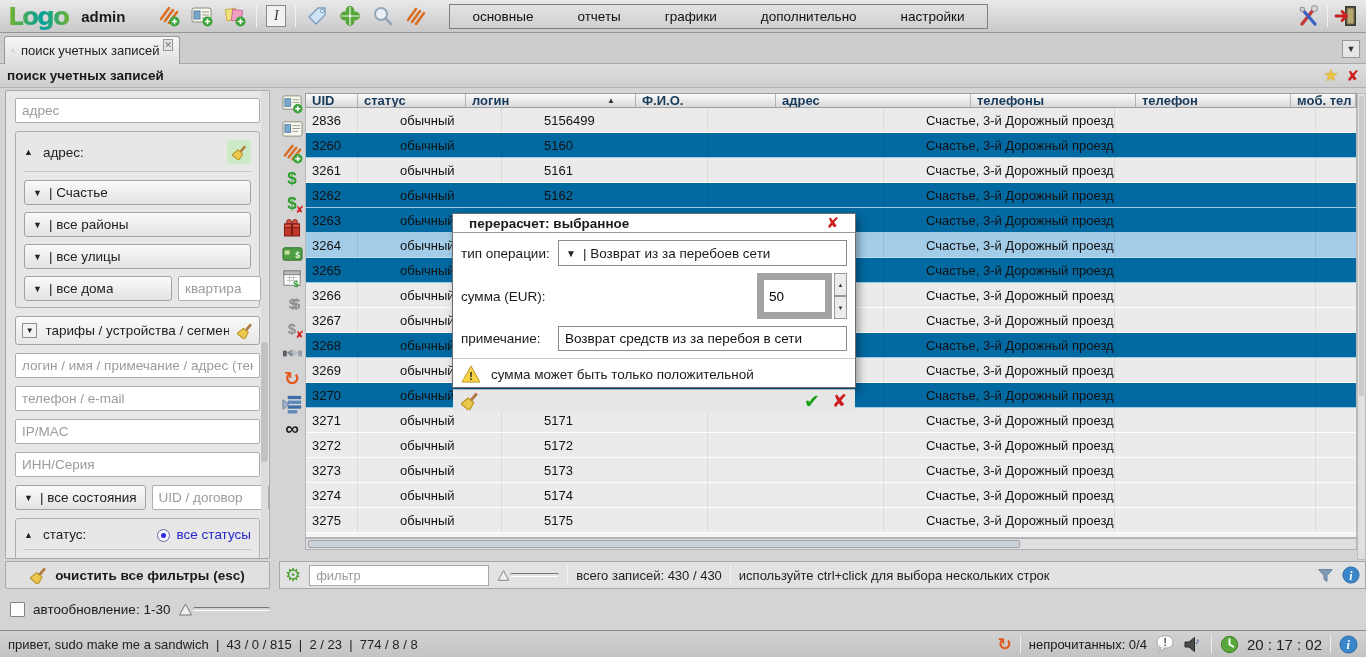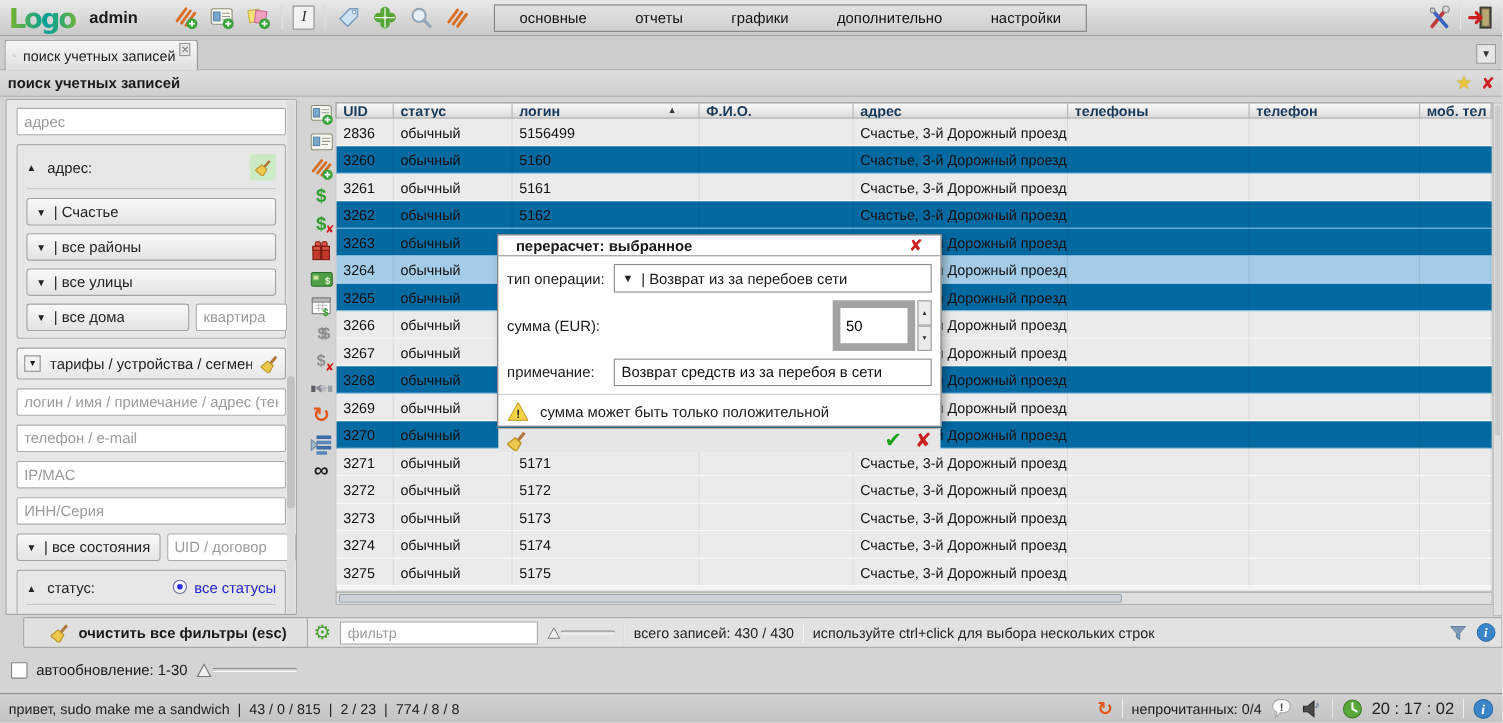--- a/index.html
+++ b/index.html
@@ -62,29 +62,29 @@
   .dd-label { font-size:13.5px; color:#222; white-space:nowrap; overflow:hidden; }
   .house-row { display:flex; gap:6px; }
   .house-row .dd-btn { flex:0 0 148px; margin-bottom:0; }
   .house-row .sb-input { width:83px; margin-bottom:0; }
   .tariff-row { height:29px; border:1px solid #a3a3a3; border-radius:3px; background:linear-gradient(#fafafa,#e7e7e7);
      display:flex; align-items:center; gap:8px; padding:0 6px; margin-bottom:8px; cursor:pointer; }
   .dd-sq { width:17px; height:15px; border:1px solid #8f8f8f; background:#f2f2f2; display:flex; align-items:center; justify-content:center; font-size:8px; }
   .state-row { display:flex; gap:6px; margin-bottom:8px; }
   .state-row .dd-btn { flex:0 0 122px; margin-bottom:0; }
   .state-row .sb-input { width:117px; margin-bottom:0; }
-  .status-head-right { margin-left:auto; display:flex; align-items:flex-start; gap:7px; cursor:pointer; }
+  .status-head-right { margin-left:auto; display:flex; align-items:flex-end; gap:7px; cursor:pointer; }
   .radio { width:13px; height:13px; border:1px solid #6a6a9a; border-radius:50%; background:#f6f6ff; position:relative; }
   .radio::after { content:""; position:absolute; left:3px; top:3px; width:5px; height:5px; border-radius:50%; background:#2a2ae0; }
   .radio-label { color:#2626cf; font-size:13.5px; }
   .cb-grid { display:grid; grid-template-columns:1fr 1fr; row-gap:16px; padding-top:4px; }
   .checkbox { width:15px; height:15px; border:1px solid #848484; background:#fdfdfd; border-radius:1px; }
 
   .clear-bar { position:absolute; left:5px; top:561px; width:265px; height:28px; background:#e0e0e0; border:1px solid #a8a8a8;
-     border-radius:2px; display:flex; align-items:center; justify-content:center; gap:8px; cursor:pointer;margin-left:16px; }
+     border-radius:2px; display:flex; align-items:center; justify-content:center; gap:8px; cursor:pointer; }
   .clear-label { font-weight:bold; font-size:13.5px; }
   .autorefresh { position:absolute; left:10px; top:596px; width:260px; height:26px; display:flex; align-items:center; gap:8px; }
   .ar-label { font-size:13.5px; }
   .slider { display:flex; align-items:center; flex:1; }
   .slider-line { flex:1; height:4px; border-top:1px solid #767676; border-bottom:1px solid #fff; border-radius:2px; }
 
   
   .icon-strip { position:absolute; left:280px; top:92px; width:24px; display:flex; flex-direction:column; gap:3px; align-items:center; }
   .strip-ic { width:22px; height:22px; display:flex; align-items:center; justify-content:center; position:relative; cursor:pointer; }
   .dollar { font-weight:900; font-size:17px; color:#2e9e2e; text-shadow:0 1px 0 #craft,0 0 1px #176e17; line-height:1; }
@@ -94,21 +94,21 @@
   .inf { font-size:19px; font-weight:bold; color:#222; line-height:1; }
 
   
   .tgrid { display:grid; grid-template-columns:52px 108px 170px 140px 195px 165px 155px 1fr; }
   .table-wrap { position:absolute; left:305px; top:93px; width:1052px; }
   .thead { height:15px; border:1px solid #9e9e9e; background:linear-gradient(#fbfbfb,#d9d9d9); }
   .hcell { display:flex; align-items:center; padding:0 6px; border-right:1px solid #b4b4b4; font-weight:bold;
      color:#173a5a; font-size:13px; overflow:hidden; white-space:nowrap; cursor:pointer; }
   .hcell .sort { margin-left:auto; font-size:8px; color:#333; padding-right:14px; }
   .tbody { background:#f4f4f4; border-left:1px solid #b9b9b9; border-right:1px solid #b9b9b9; }
-  .trow { height:25px; background:#ebebeb; border-bottom:1px solid #fdfdfd; cursor:pointer; }
+  .trow { height:25px; background:#ebebeb; border-bottom:1px solid #fdfdfd; cursor:pointer;gap:36px; }
   .trow.sel { background:#0369a1; border-bottom:1px solid #9ccbe8; }
   .trow.sel-light { background:#a2cce7; border-bottom:1px solid #bcdcf0; }
   .tcell { padding:0 6px; display:flex; align-items:center; font-size:13px; color:#111;
      border-right:1px solid rgba(0,0,0,0.07); overflow:hidden; white-space:nowrap; }
   .under-rows { height:5px; background:#f4f4f4; border:1px solid #b9b9b9; border-top:none; }
   .hscroll { margin-top:0px; height:12px; background:#dfdfdf; border:1px solid #b2b2b2; position:relative; }
   .hscroll .thumb { position:absolute; left:2px; top:1px; height:8px; width:712px; background:#cdd3d8; border:1px solid #9aa4ad; border-radius:2px; }
   .vscroll { position:absolute; left:1357px; top:93px; width:9px; height:467px; background:#e0e0e0; border:1px solid #bcbcbc; }
   .vscroll .thumb { position:absolute; left:1px; top:2px; width:5px; height:300px; background:#cacaca; border-radius:2px; }
 

